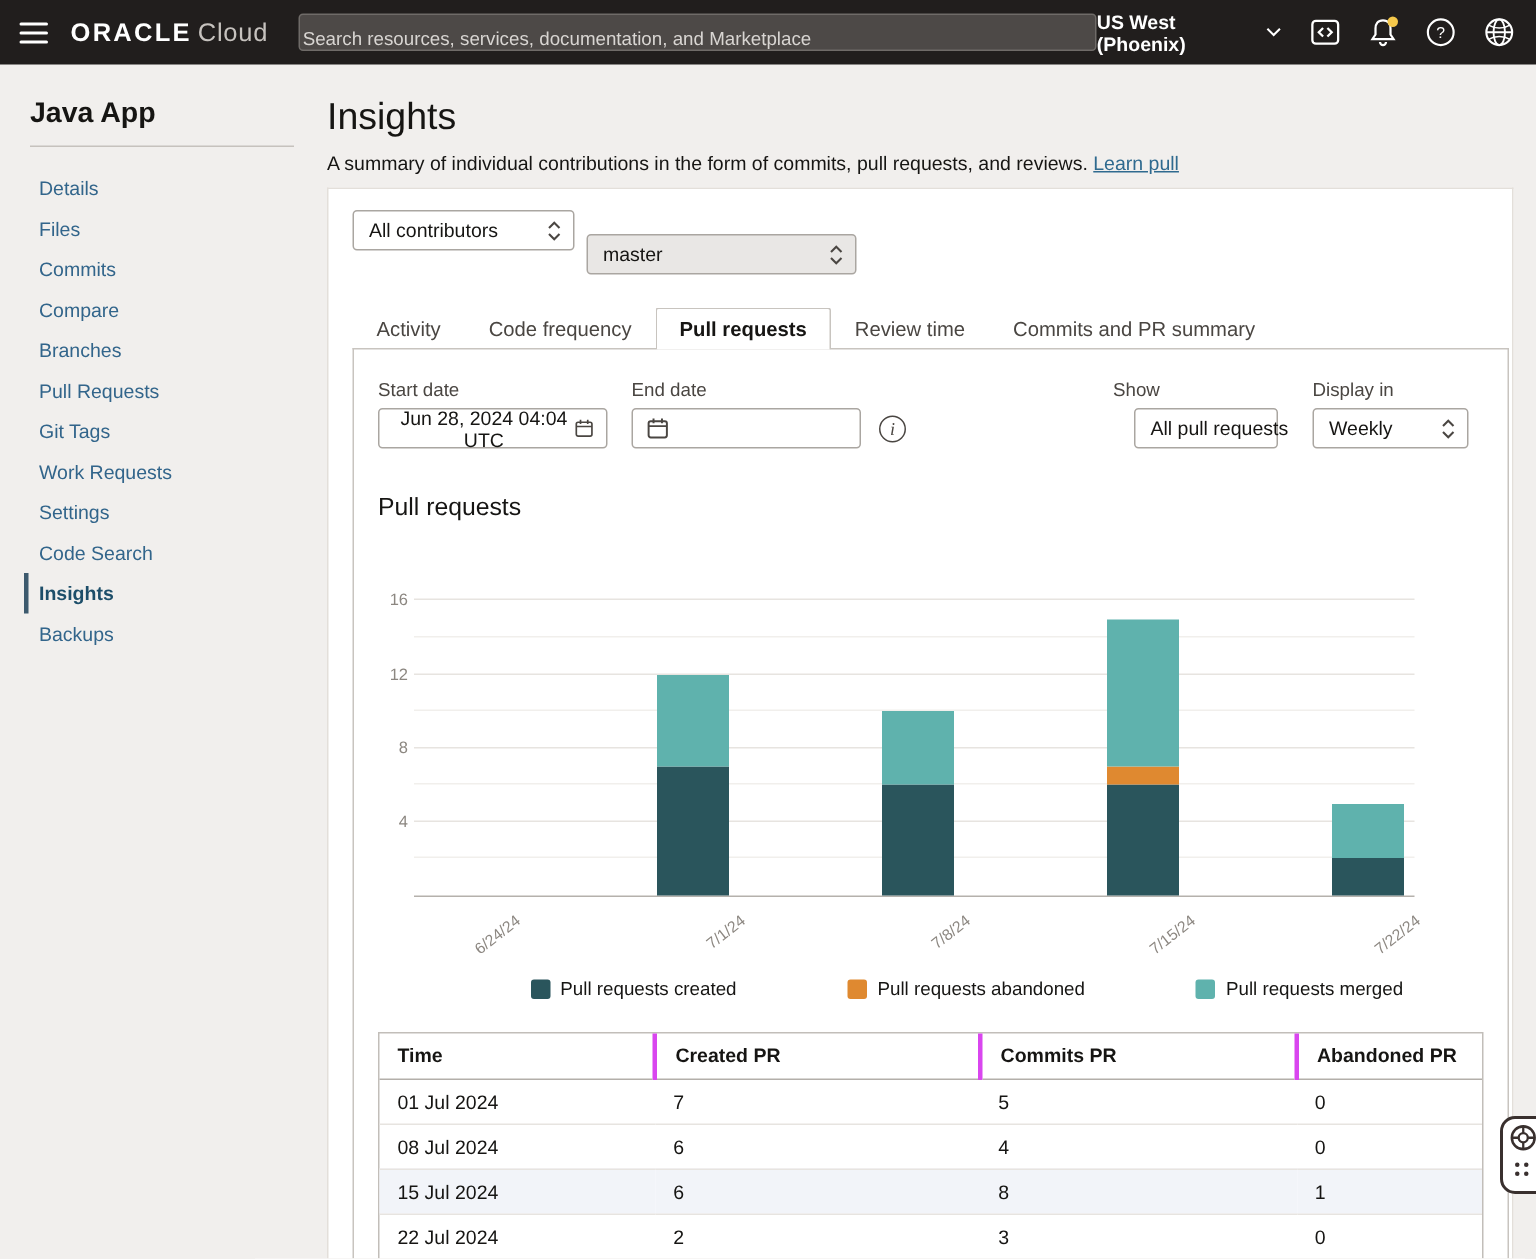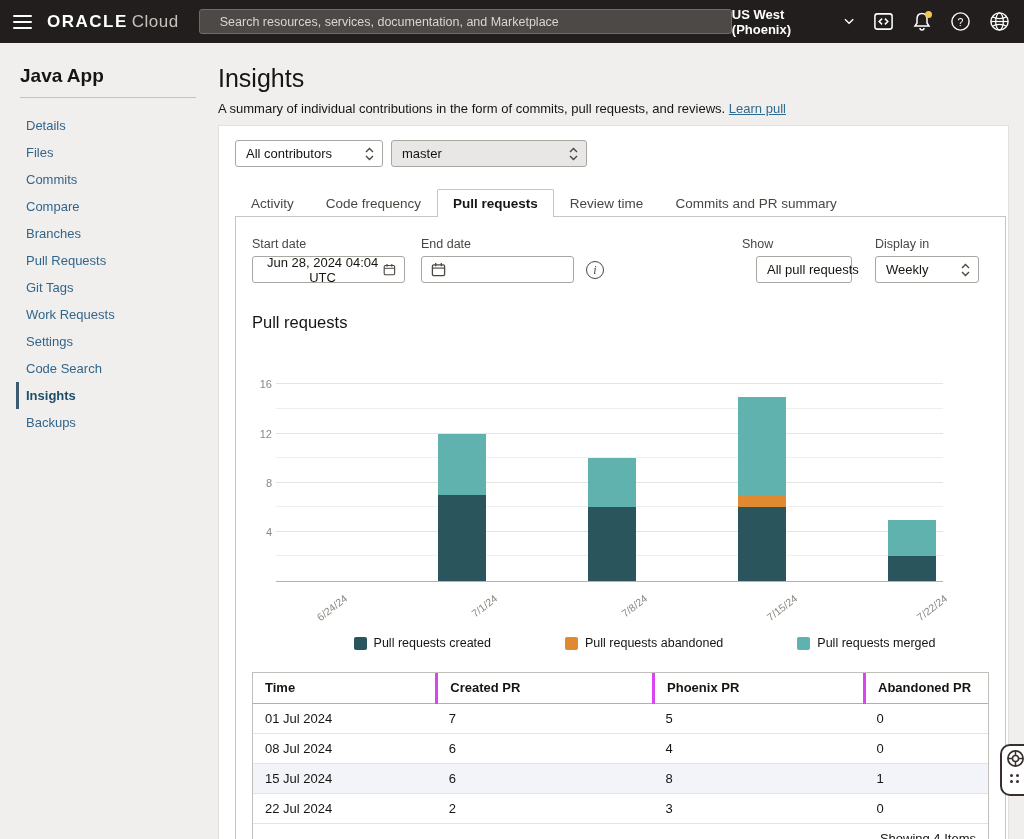--- a/index.html
+++ b/index.html
@@ -8,21 +8,21 @@
     background:#f1efed; color:#161513; }
 
   
   .topbar { height:43px; background:#211e1d; display:flex; align-items:center; padding:0 14px 0 8px; }
   .hamburger { width:30px; height:30px; display:flex; flex-direction:column; justify-content:center; gap:4px; padding:0 5px; cursor:pointer; }
   .hamburger span { display:block; height:2px; background:#fff; border-radius:1px; }
   .brand { margin-left:10px; font-size:17px; letter-spacing:.5px; white-space:nowrap; }
   .brand .b1 { color:#fff; font-weight:bold; letter-spacing:1.5px; }
   .brand .b2 { color:#c6c2be; font-weight:400; margin-left:4px; }
   .search { margin-left:20px; width:558px; height:25px; background:#4d4947; border:1px solid #6f6b68;
-    border-radius:3px; display:flex; align-items:center; padding:0 20px; color:#d8d5d2; font-size:12.5px; }
+    border-radius:3px; display:flex; align-items:flex-end; padding:0 2px; color:#d8d5d2; font-size:12.5px; }
   .top-right { margin-left:auto; display:flex; align-items:center; gap:18px; color:#fff; }
   .region { display:flex; align-items:center; gap:6px; font-size:13px; font-weight:bold; cursor:pointer; }
   .icon-btn { width:22px; height:22px; display:flex; align-items:center; justify-content:center; cursor:pointer; position:relative; }
   .icon-btn svg { display:block; }
   .badge-dot { position:absolute; top:0px; right:0px; width:7px; height:7px; border-radius:50%; background:#f5c84b; }
 
   
   .shell { display:flex; height:796px; }
   .sidebar { width:210px; flex:0 0 210px; padding:22px 14px 0 20px; }
   .side-title { font-size:19px; font-weight:bold; color:#161513; padding-bottom:10px; border-bottom:1px solid #c6c2bd; }
@@ -38,21 +38,21 @@
   
   .panel { margin-top:9px; flex:1; background:#fff; border:1px solid #e3dfda; border-bottom:none;
     padding:14px 2px 0 16px; display:flex; flex-direction:column; overflow:hidden; }
 
   .filter-row { display:flex; gap:8px; }
   .sel { display:inline-flex; align-items:center; justify-content:space-between; height:27px;
     border:1px solid #aaa6a1; border-radius:3px; background:#fff; font-size:13px; color:#161513;
     padding:0 8px 0 10px; cursor:pointer; }
   .sel.gray { background:#e9e7e5; }
   .sel .stepper { margin-left:10px; }
-  .w-contrib { width:148px; } .w-branch { width:196px; }
+  .w-contrib { width:148px; } .w-branch { width:180px;margin-top:16px; }
   .w-show { width:96px; } .w-display { width:104px; }
 
   .tabs { display:flex; margin-top:22px; }
   .tab { height:28px; display:flex; align-items:center; padding:0 15px; font-size:13.5px; color:#4a4642;
     cursor:pointer; border:1px solid transparent; border-bottom:none; margin-bottom:-1px; position:relative; z-index:1; }
   .tab.active { background:#fff; border-color:#c8c4bf; border-radius:2px 2px 0 0; font-weight:bold; color:#161513; }
 
   .content-box { flex:1; border:1px solid #c8c4bf; border-bottom:none; padding:20px 16px 0; overflow:hidden; }
 
   
@@ -309,21 +309,21 @@
             <colgroup>
                 <col style="width: 25%;">
                 <col style="width: 29.5%;">
                 <col style="width: 28.7%;">
                 <col style="width: 16.8%;">
               </colgroup>
             <thead>
                 <tr>
                   <th>Time</th>
                   <th>Created PR</th>
-                  <th>Phoenix PR</th>
+                  <th>Commits PR</th>
                   <th>Abandoned PR</th>
                 </tr>
               </thead>
             <tbody>
                 <tr class="">
                   <td>01 Jul 2024</td>
                   <td>7</td>
                   <td>5</td>
                   <td>0</td>
                 </tr>

